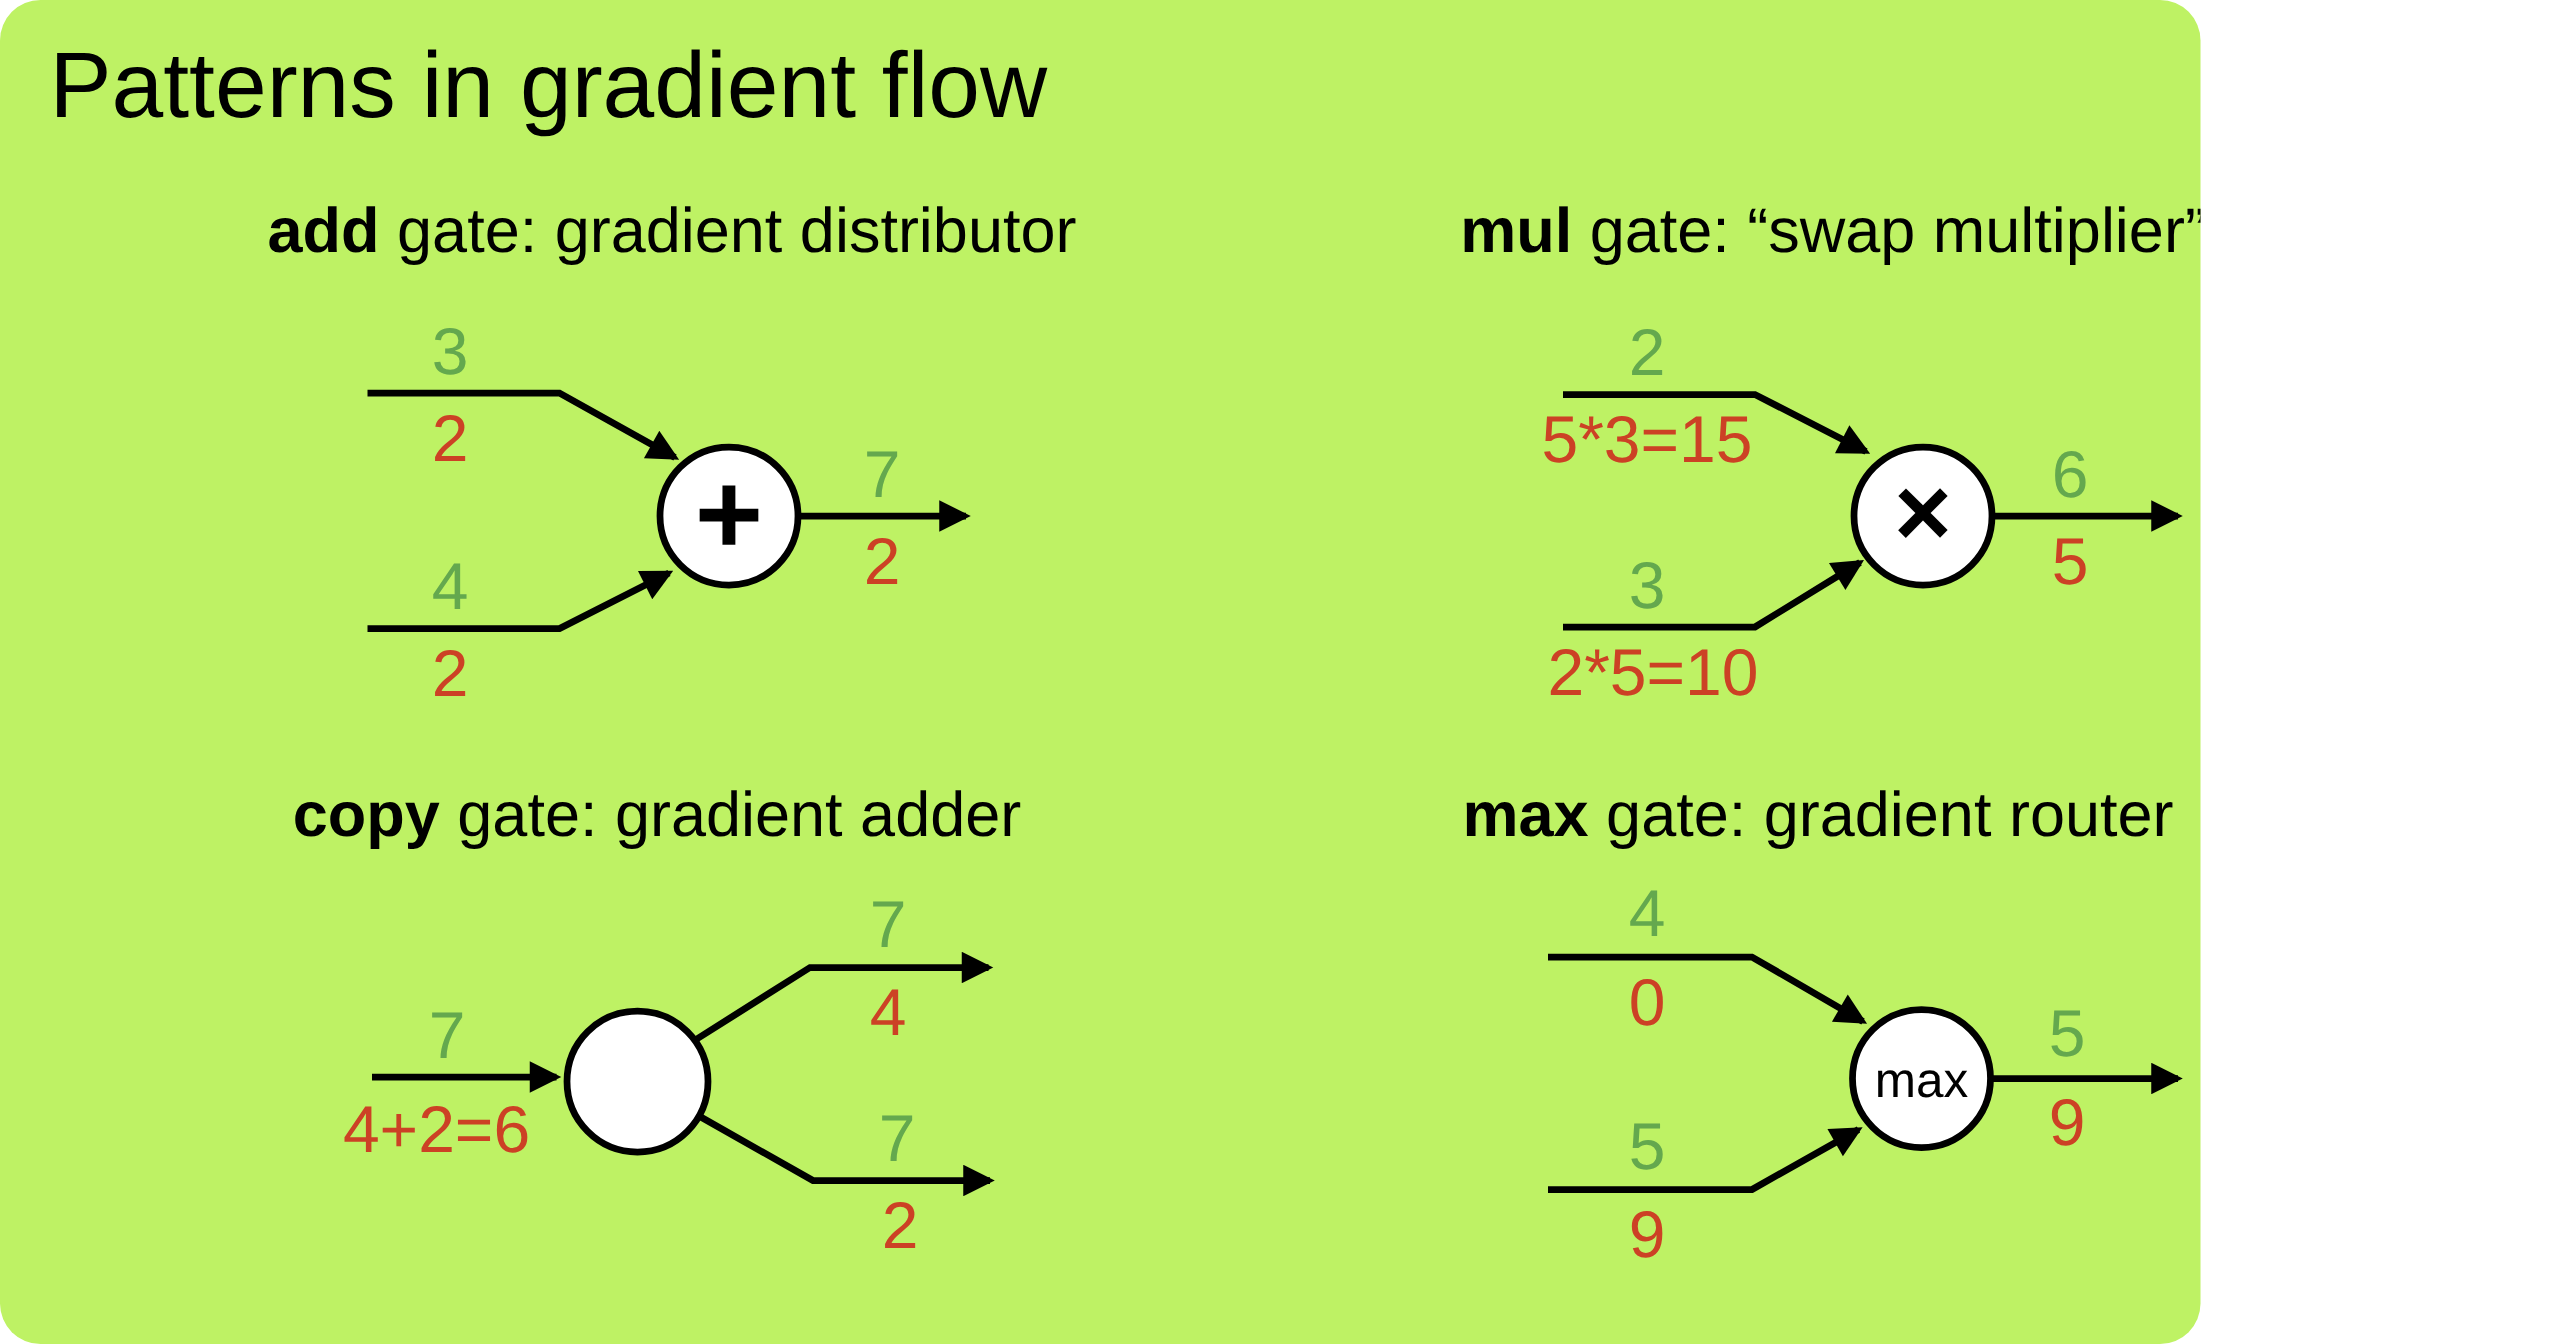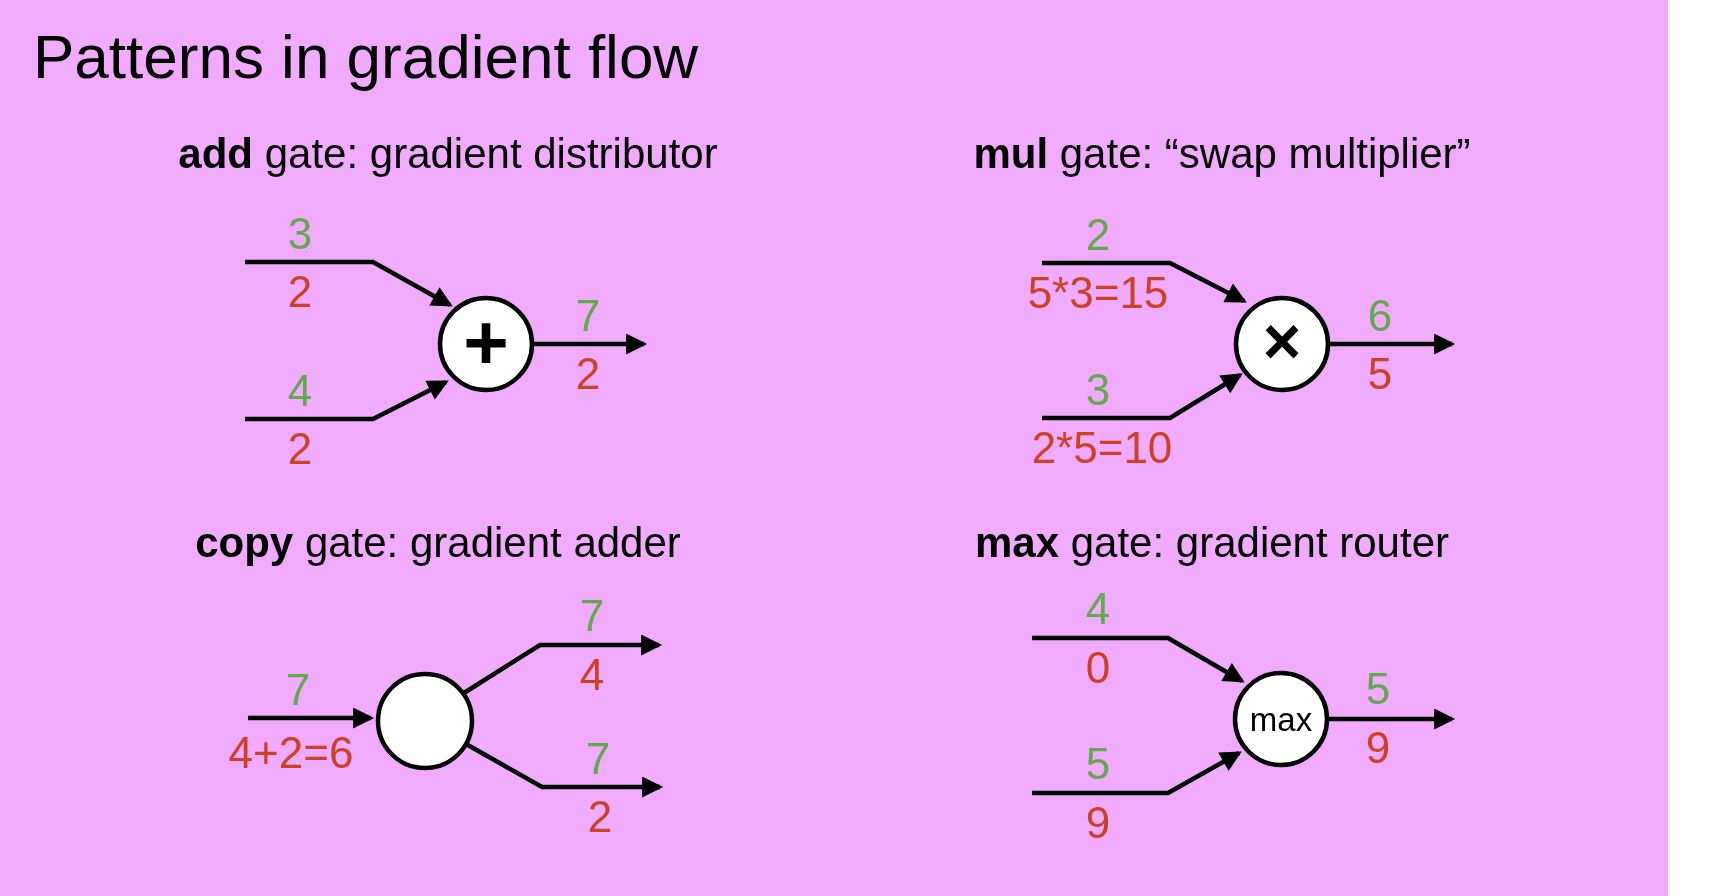--- a/index.html
+++ b/index.html
@@ -2,25 +2,26 @@
 <html><head>
 <meta charset="utf-8">
 <style>
   html, body {
     margin: 0;
     padding: 0;
     background: #ffffff;
   }
   .slide {
     position: relative;
-    width: 1668px;
+    width: 1467px;
     height: 896px;
-    background: #f0abfc;
+    background: #bef264;
     overflow: hidden;
     font-family: "Liberation Sans", sans-serif;
+    border-radius: 27px;
   }
   svg { display: block; }
   .title-text {
     font-family: "Liberation Sans", sans-serif;
     font-size: 62px;
     fill: #000000;
   }
   .heading {
     font-family: "Liberation Sans", sans-serif;
     font-size: 42px;

